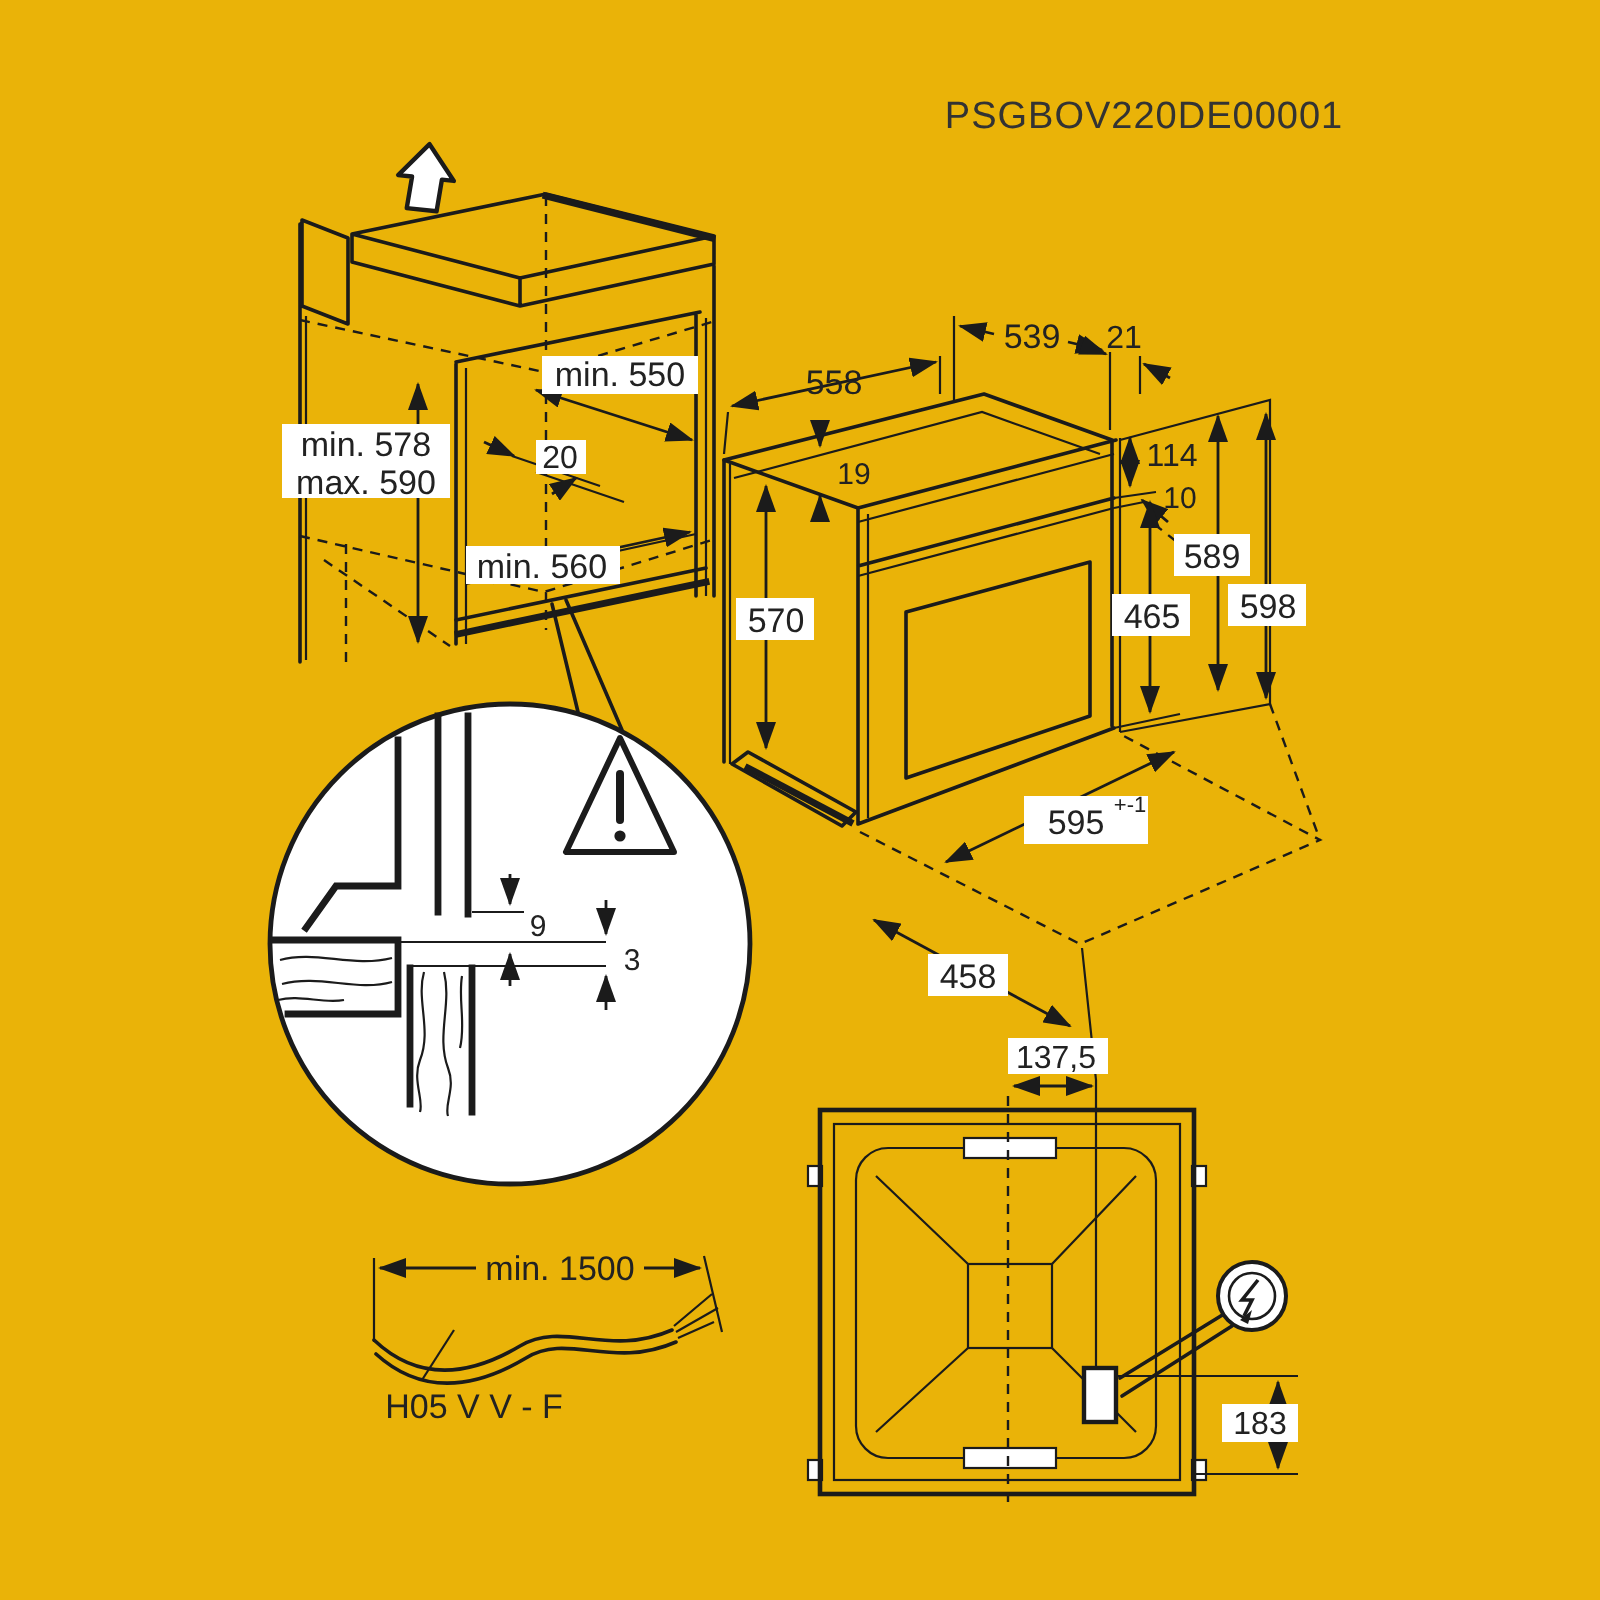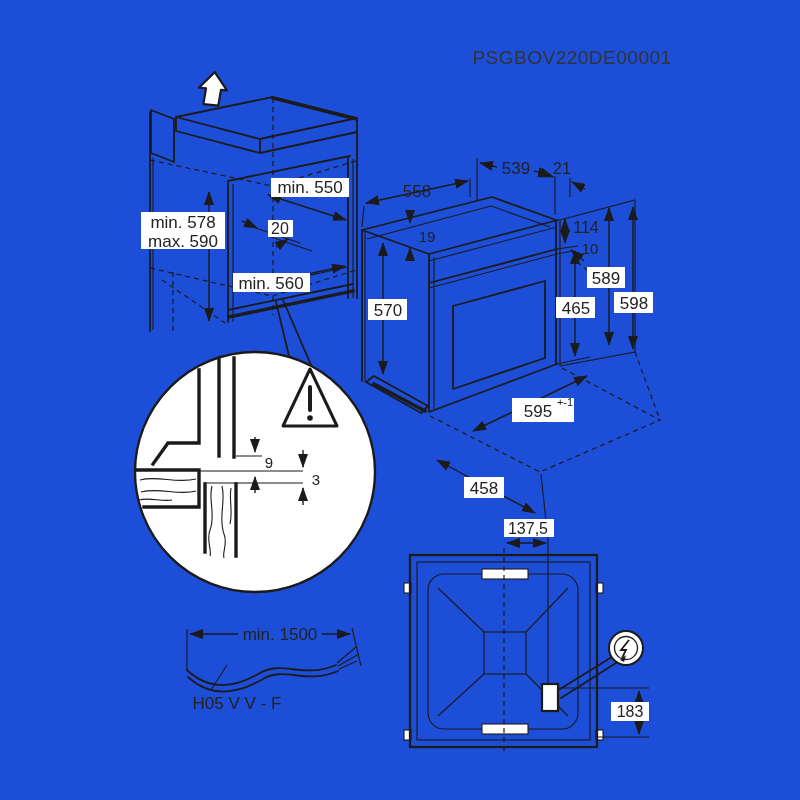--- a/index.html
+++ b/index.html
@@ -1,16 +1,16 @@
 <!DOCTYPE html>
 <html><head>
 <meta charset="utf-8">
 <style>
   html,body{margin:0;padding:0;background:#fff;}
-  .page{width:800px;height:800px;position:relative;background:#1d4ed8;outline:1px solid #e2e2e2;font-family:"Liberation Sans",sans-serif;}
+  .page{width:800px;height:800px;position:relative;background:#eab308;outline:1px solid #e2e2e2;font-family:"Liberation Sans",sans-serif;}
   svg{display:block;}
   .ln{stroke:#1b1b1b;stroke-width:1.8;fill:none;stroke-linecap:round;stroke-linejoin:round;}
   .ln2{stroke:#1b1b1b;stroke-width:2.3;fill:none;}
   .thin{stroke:#1b1b1b;stroke-width:1.1;fill:none;}
   .thick{stroke:#1b1b1b;stroke-width:3.4;fill:none;stroke-linecap:square;}
   .dash{stroke:#1b1b1b;stroke-width:1.2;fill:none;stroke-dasharray:5 4;}
   .dim{stroke:#1b1b1b;stroke-width:1.4;fill:none;}
   .bg{fill:#ffffff;}
   text{font-family:"Liberation Sans",sans-serif;fill:#222;text-anchor:middle;}
   .lbl{font-size:17px;}

